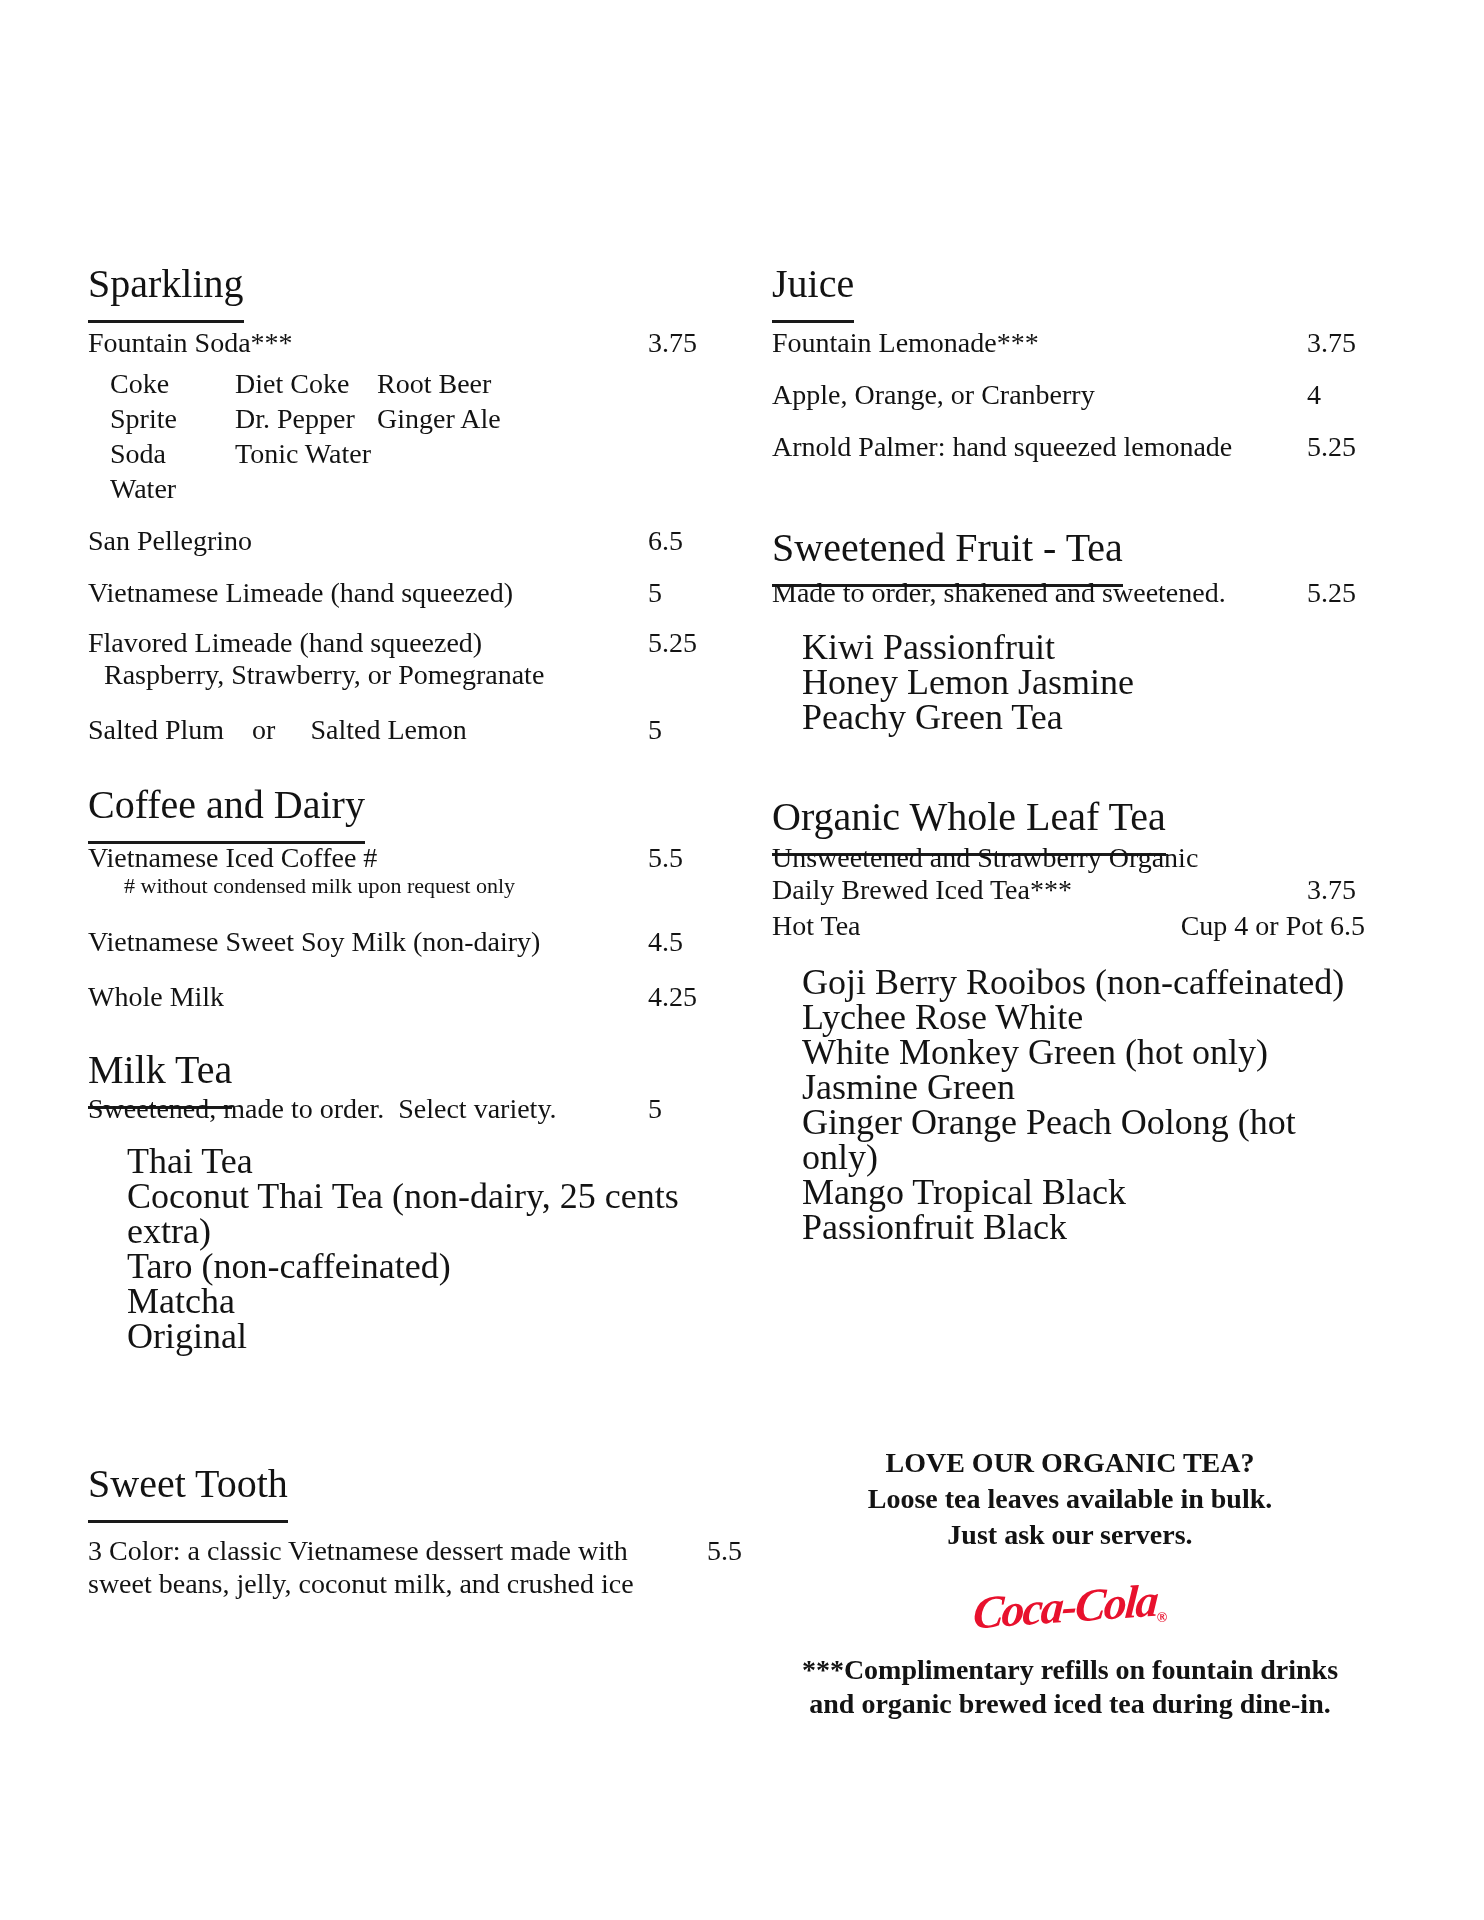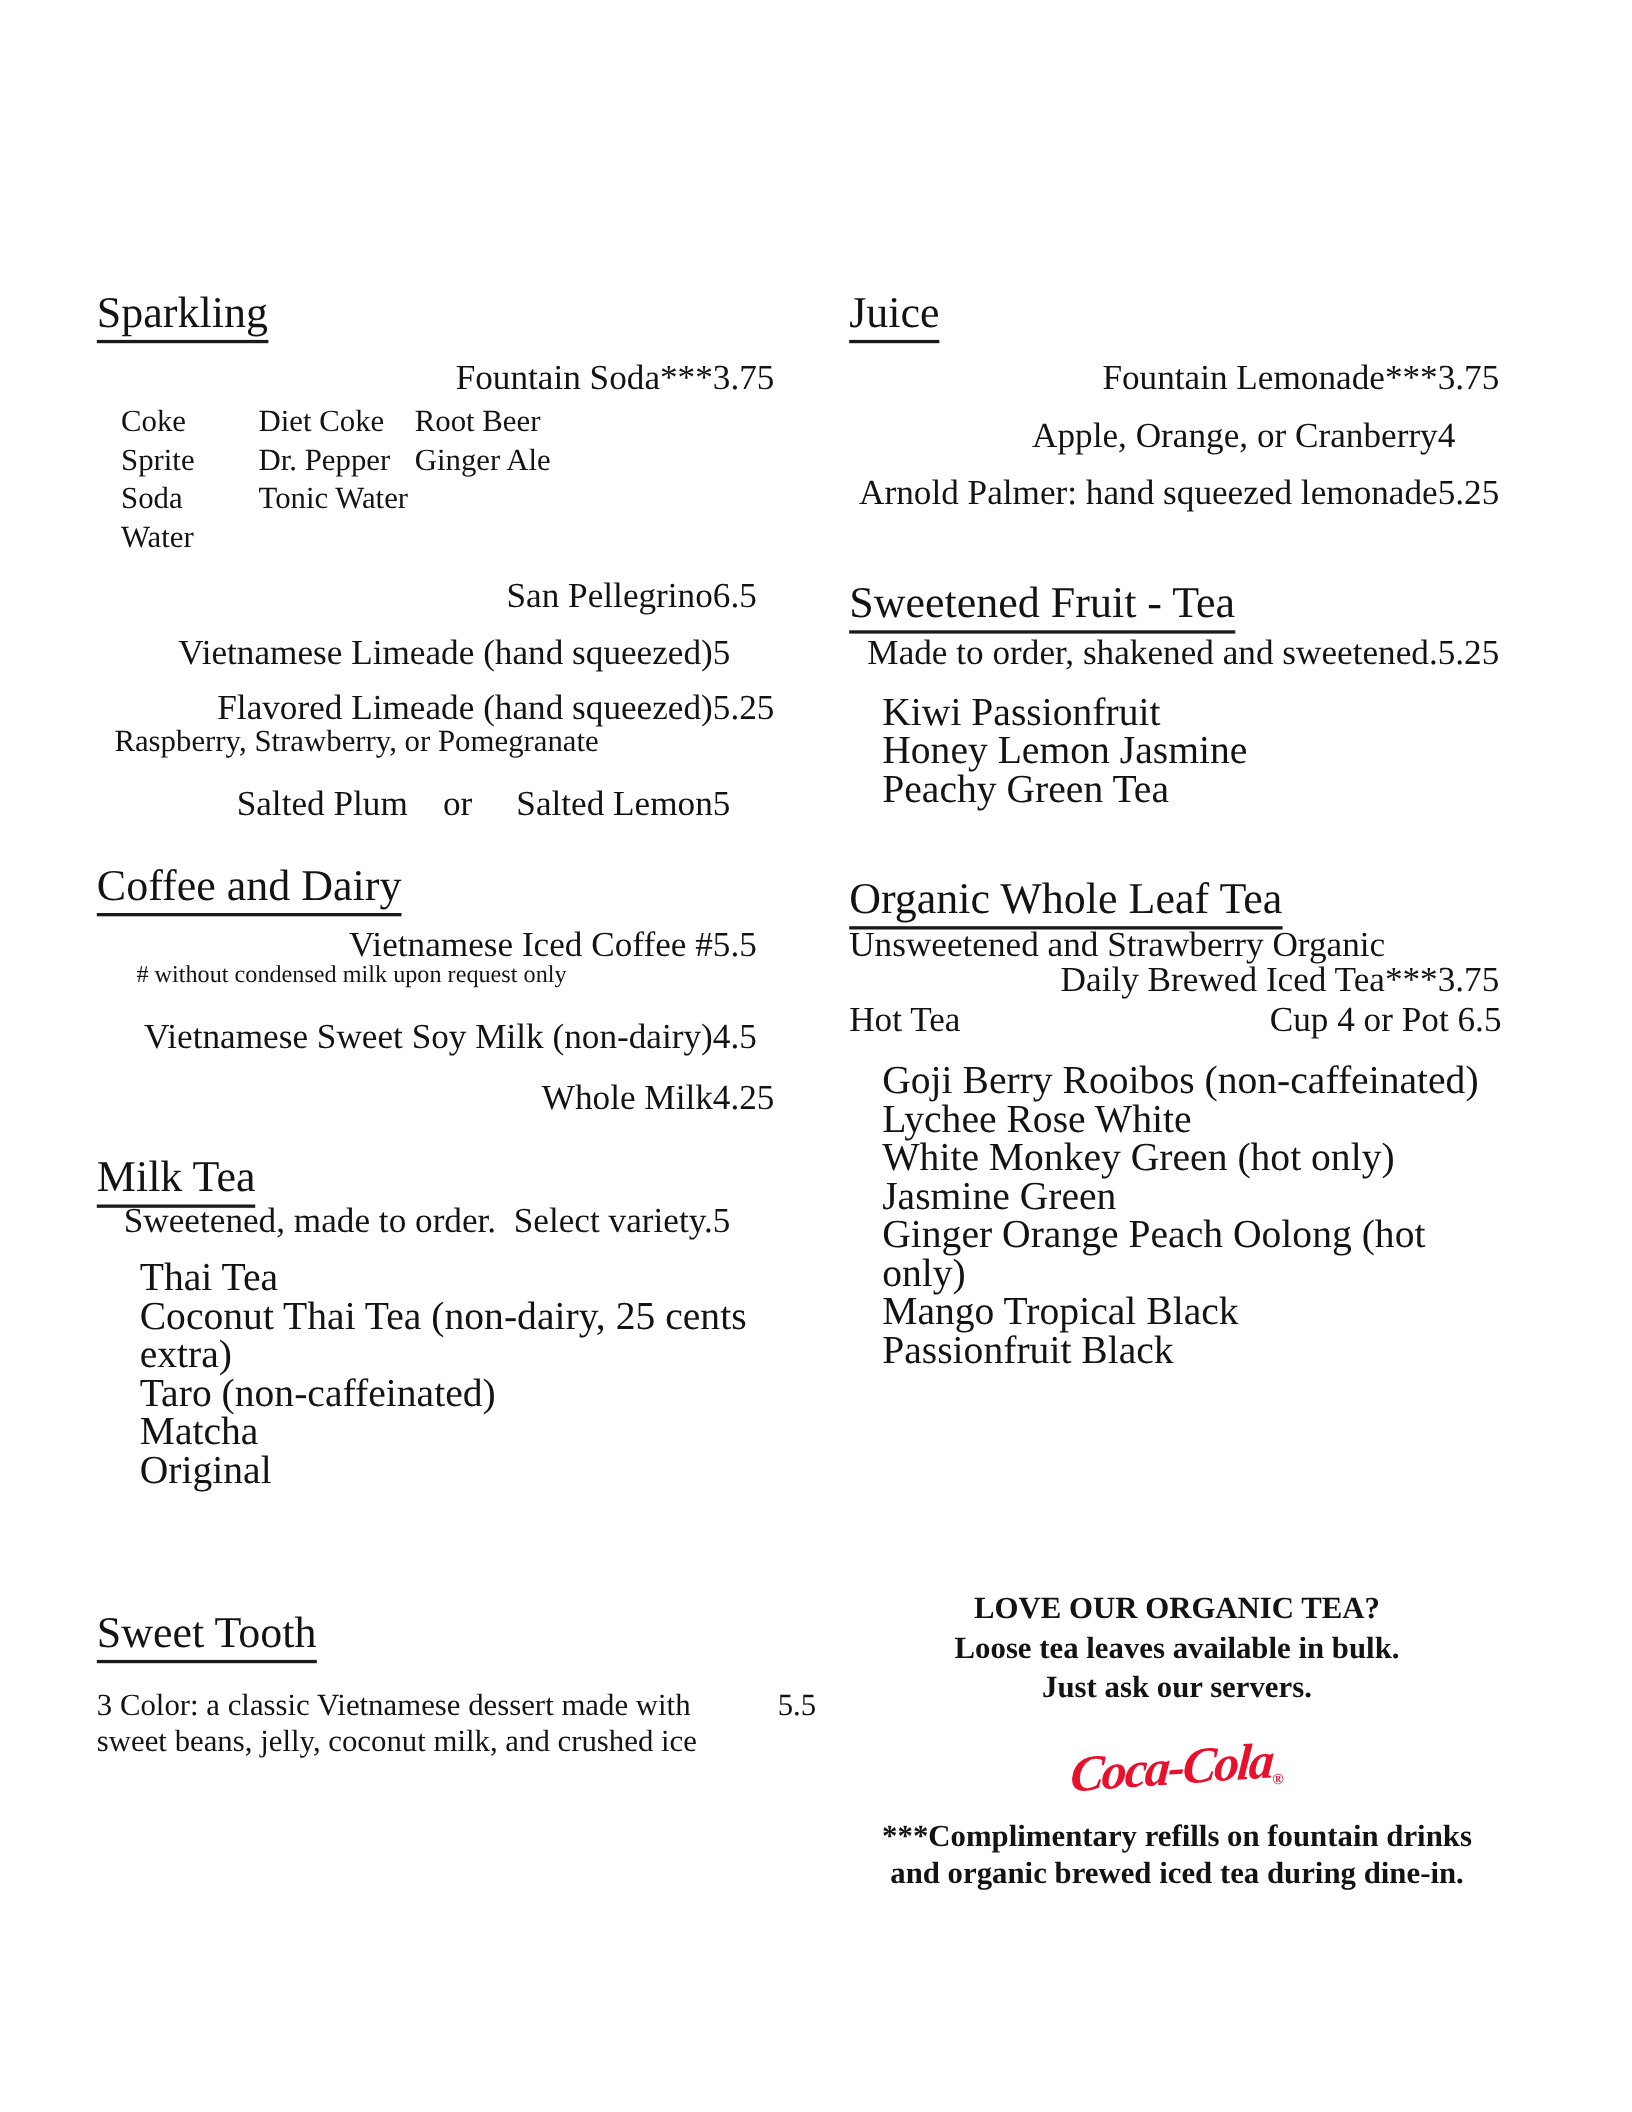--- a/index.html
+++ b/index.html
@@ -10,23 +10,23 @@
     background: #ffffff;
     font-family: "Liberation Serif", "DejaVu Serif", serif;
     color: #131313;
     overflow: hidden;
   }
   .col { position: absolute; }
   .col-left  { left: 88px;  top: 260px; width: 620px; }
   .col-right { left: 772px; top: 260px; width: 593px; }
 
   .heading { font-size: 40px; font-weight: normal; line-height: 48px; margin: 0; }
-  .heading .hu { border-bottom: 3px solid #1a1a1a; padding-bottom: 3px; }
-
-  .item { display: flex; font-size: 32px; line-height: 30px; text-align: right; }
+  .heading .hu { border-bottom: 3px solid #1a1a1a; padding-bottom: 14px; }
+
+  .item { display: flex; font-size: 28px; line-height: 30px; }
   .item .name { flex: 0 0 560px; white-space: pre-wrap; }
   .col-right .item .name { flex: 0 0 535px; }
   .item .name.auto { flex: 0 1 auto; }
   .item .price { white-space: nowrap; }
   .item .value-right { margin-left: auto; white-space: nowrap; }
 
   .soda-grid {
     display: grid;
     grid-template-columns: 125px 142px 1fr;
     margin-left: 22px;

